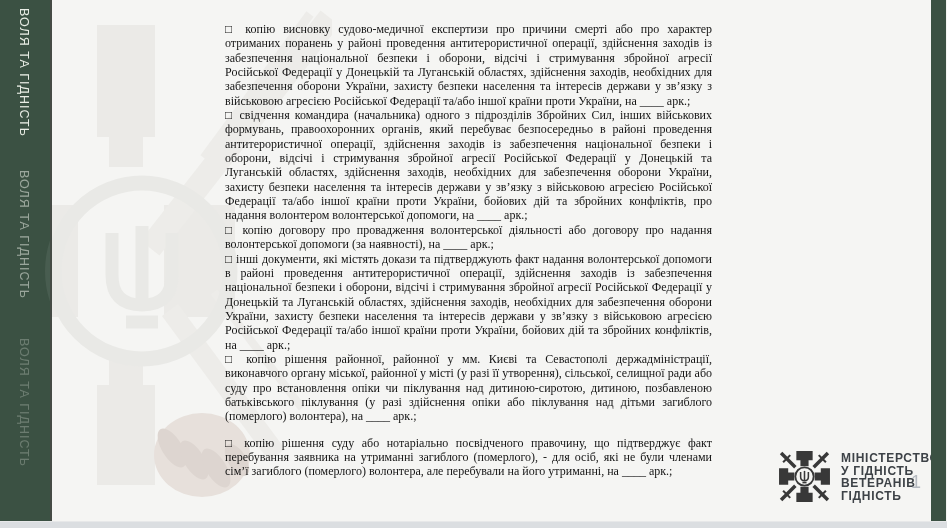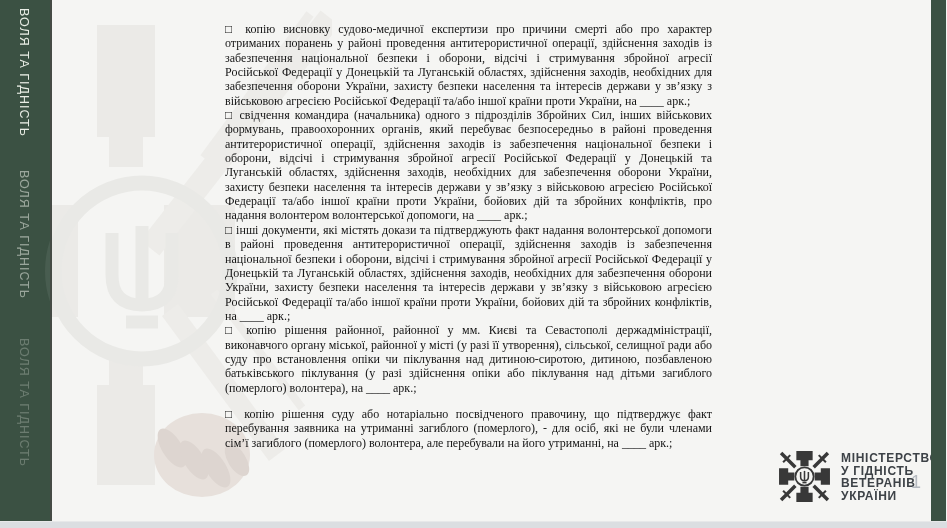--- a/index.html
+++ b/index.html
@@ -158,20 +158,21 @@
   <div class="sidebar">
     <span class="motto m1">ВОЛЯ ТА ГІДНІСТЬ</span>
     <span class="motto m2">ВОЛЯ ТА ГІДНІСТЬ</span>
     <span class="motto m3">ВОЛЯ ТА ГІДНІСТЬ</span>
     <div class="sidebar-arc"></div>
   </div>
 
   <div class="text-block">
     <p>□ копію висновку судово-медичної експертизи про причини смерті або про характер отриманих поранень у районі проведення антитерористичної операції, здійснення заходів із забезпечення національної безпеки і оборони, відсічі і стримування збройної агресії Російської Федерації у Донецькій та Луганській областях, здійснення заходів, необхідних для забезпечення оборони України, захисту безпеки населення та інтересів держави у зв’язку з військовою агресією Російської Федерації та/або іншої країни проти України, на ____ арк.;</p>
     <p>□ свідчення командира (начальника) одного з підрозділів Збройних Сил, інших військових формувань, правоохоронних органів, який перебуває безпосередньо в районі проведення антитерористичної операції, здійснення заходів із забезпечення національної безпеки і оборони, відсічі і стримування збройної агресії Російської Федерації у Донецькій та Луганській областях, здійснення заходів, необхідних для забезпечення оборони України, захисту безпеки населення та інтересів держави у зв’язку з військовою агресією Російської Федерації та/або іншої країни проти України, бойових дій та збройних конфліктів, про надання волонтером волонтерської допомоги, на ____ арк.;</p>
+    <p>□ копію договору про провадження волонтерської діяльності або договору про надання волонтерської допомоги (за наявності), на ____ арк.;</p>
     <p>□ інші документи, які містять докази та підтверджують факт надання волонтерської допомоги в районі проведення антитерористичної операції, здійснення заходів із забезпечення національної безпеки і оборони, відсічі і стримування збройної агресії Російської Федерації у Донецькій та Луганській областях, здійснення заходів, необхідних для забезпечення оборони України, захисту безпеки населення та інтересів держави у зв’язку з військовою агресією Російської Федерації та/або іншої країни проти України, бойових дій та збройних конфліктів, на ____ арк.;</p>
     <p>□ копію рішення районної, районної у мм. Києві та Севастополі держадміністрації, виконавчого органу міської, районної у місті (у разі її утворення), сільської, селищної ради або суду про встановлення опіки чи піклування над дитиною-сиротою, дитиною, позбавленою батьківського піклування (у разі здійснення опіки або піклування над дітьми загиблого (померлого) волонтера), на ____ арк.;</p>
     <p class="par-last">□ копію рішення суду або нотаріально посвідченого правочину, що підтверджує факт перебування заявника на утриманні загиблого (померлого), - для осіб, які не були членами сім’ї загиблого (померлого) волонтера, але перебували на його утриманні, на ____ арк.;</p>
   </div>
 
   <div class="footer-logo">
     <svg width="55" height="55" viewBox="0 0 54 54" xmlns="http://www.w3.org/2000/svg">
 
       <g stroke="#383838" stroke-width="3.4">
         <line x1="18" y1="18" x2="4" y2="4"></line>
@@ -198,21 +199,21 @@
       <g stroke="#383838" stroke-width="1.5" fill="none">
         <path d="M23.2,22.5 v5 q0,3.6 3.8,3.6 q3.8,0 3.8,-3.6 v-5"></path>
         <path d="M27,21.5 v10"></path>
         <path d="M25,33 h4"></path>
       </g>
     </svg>
     <div class="ministry-name">
       <div>МІНІСТЕРСТВО</div>
       <div>У ГІДНІСТЬ</div>
       <div>ВЕТЕРАНІВ</div>
-      <div>УКРАЇНИ</div>
+      <div>ГІДНІСТЬ</div>
     </div>
   </div>
 
   <span class="page-number">1</span>
 
   <div class="right-strip"></div>
 </div>
 
 <div class="bottom-bar"></div>
 

